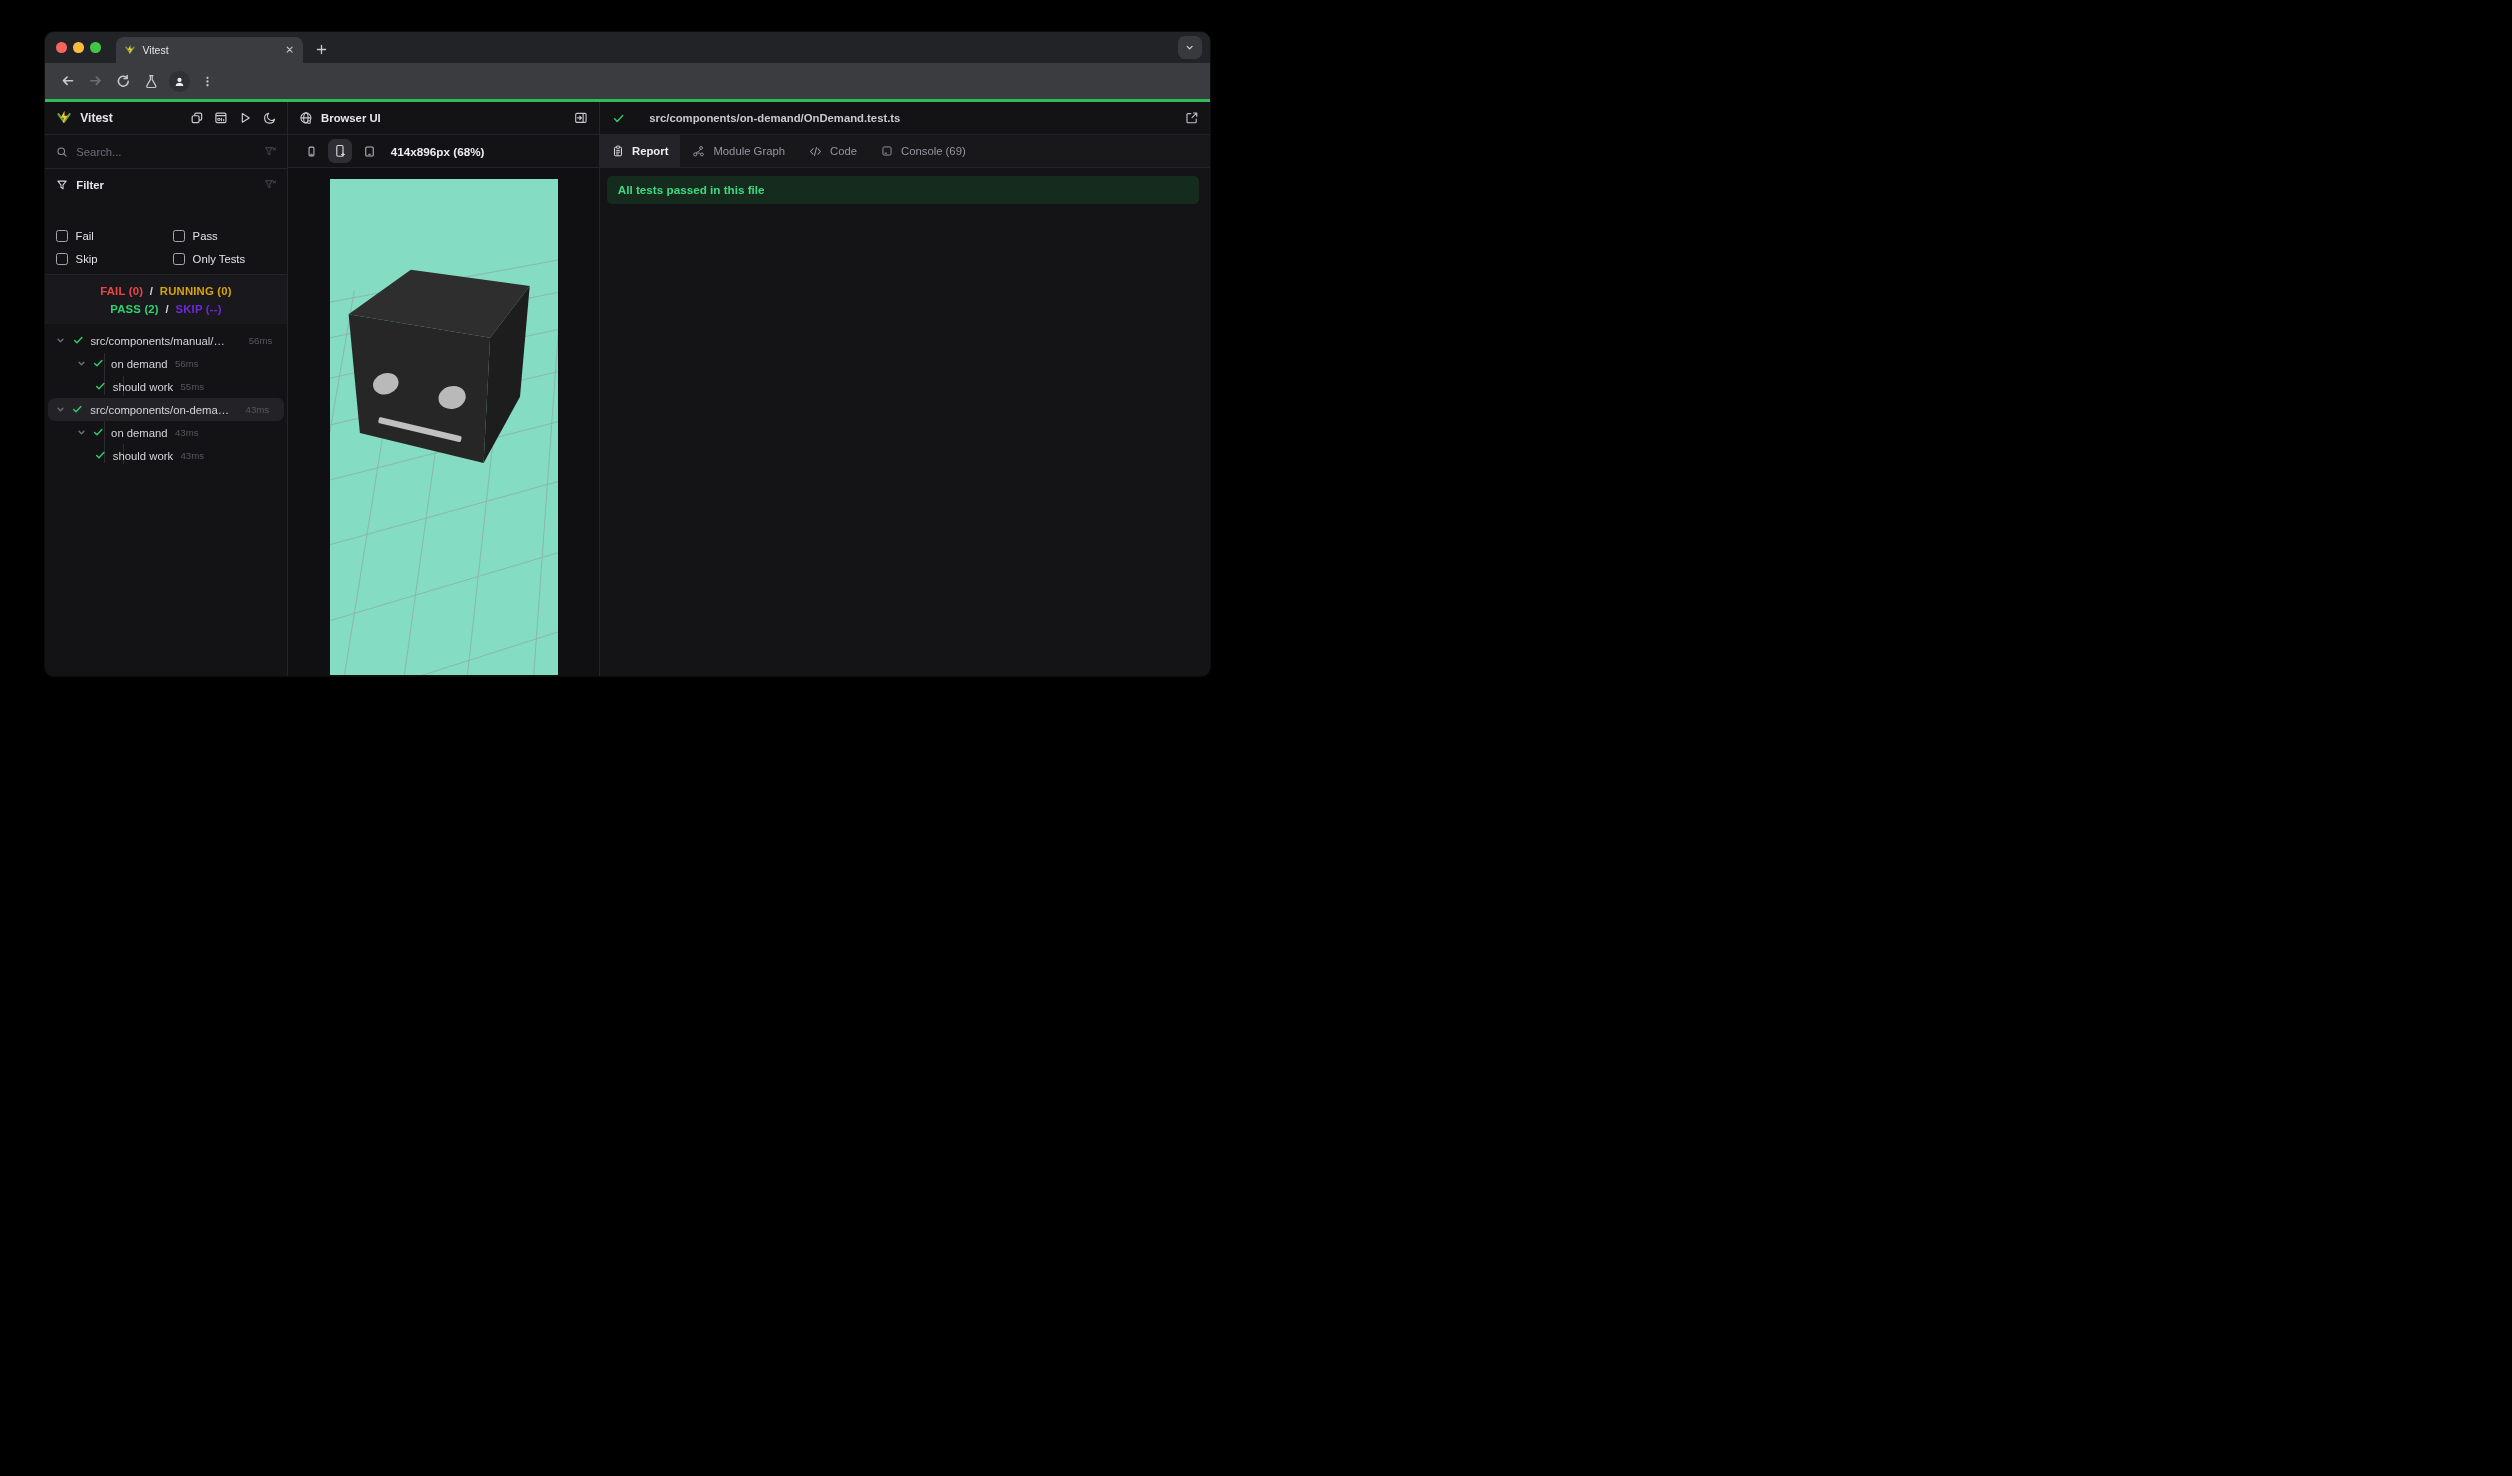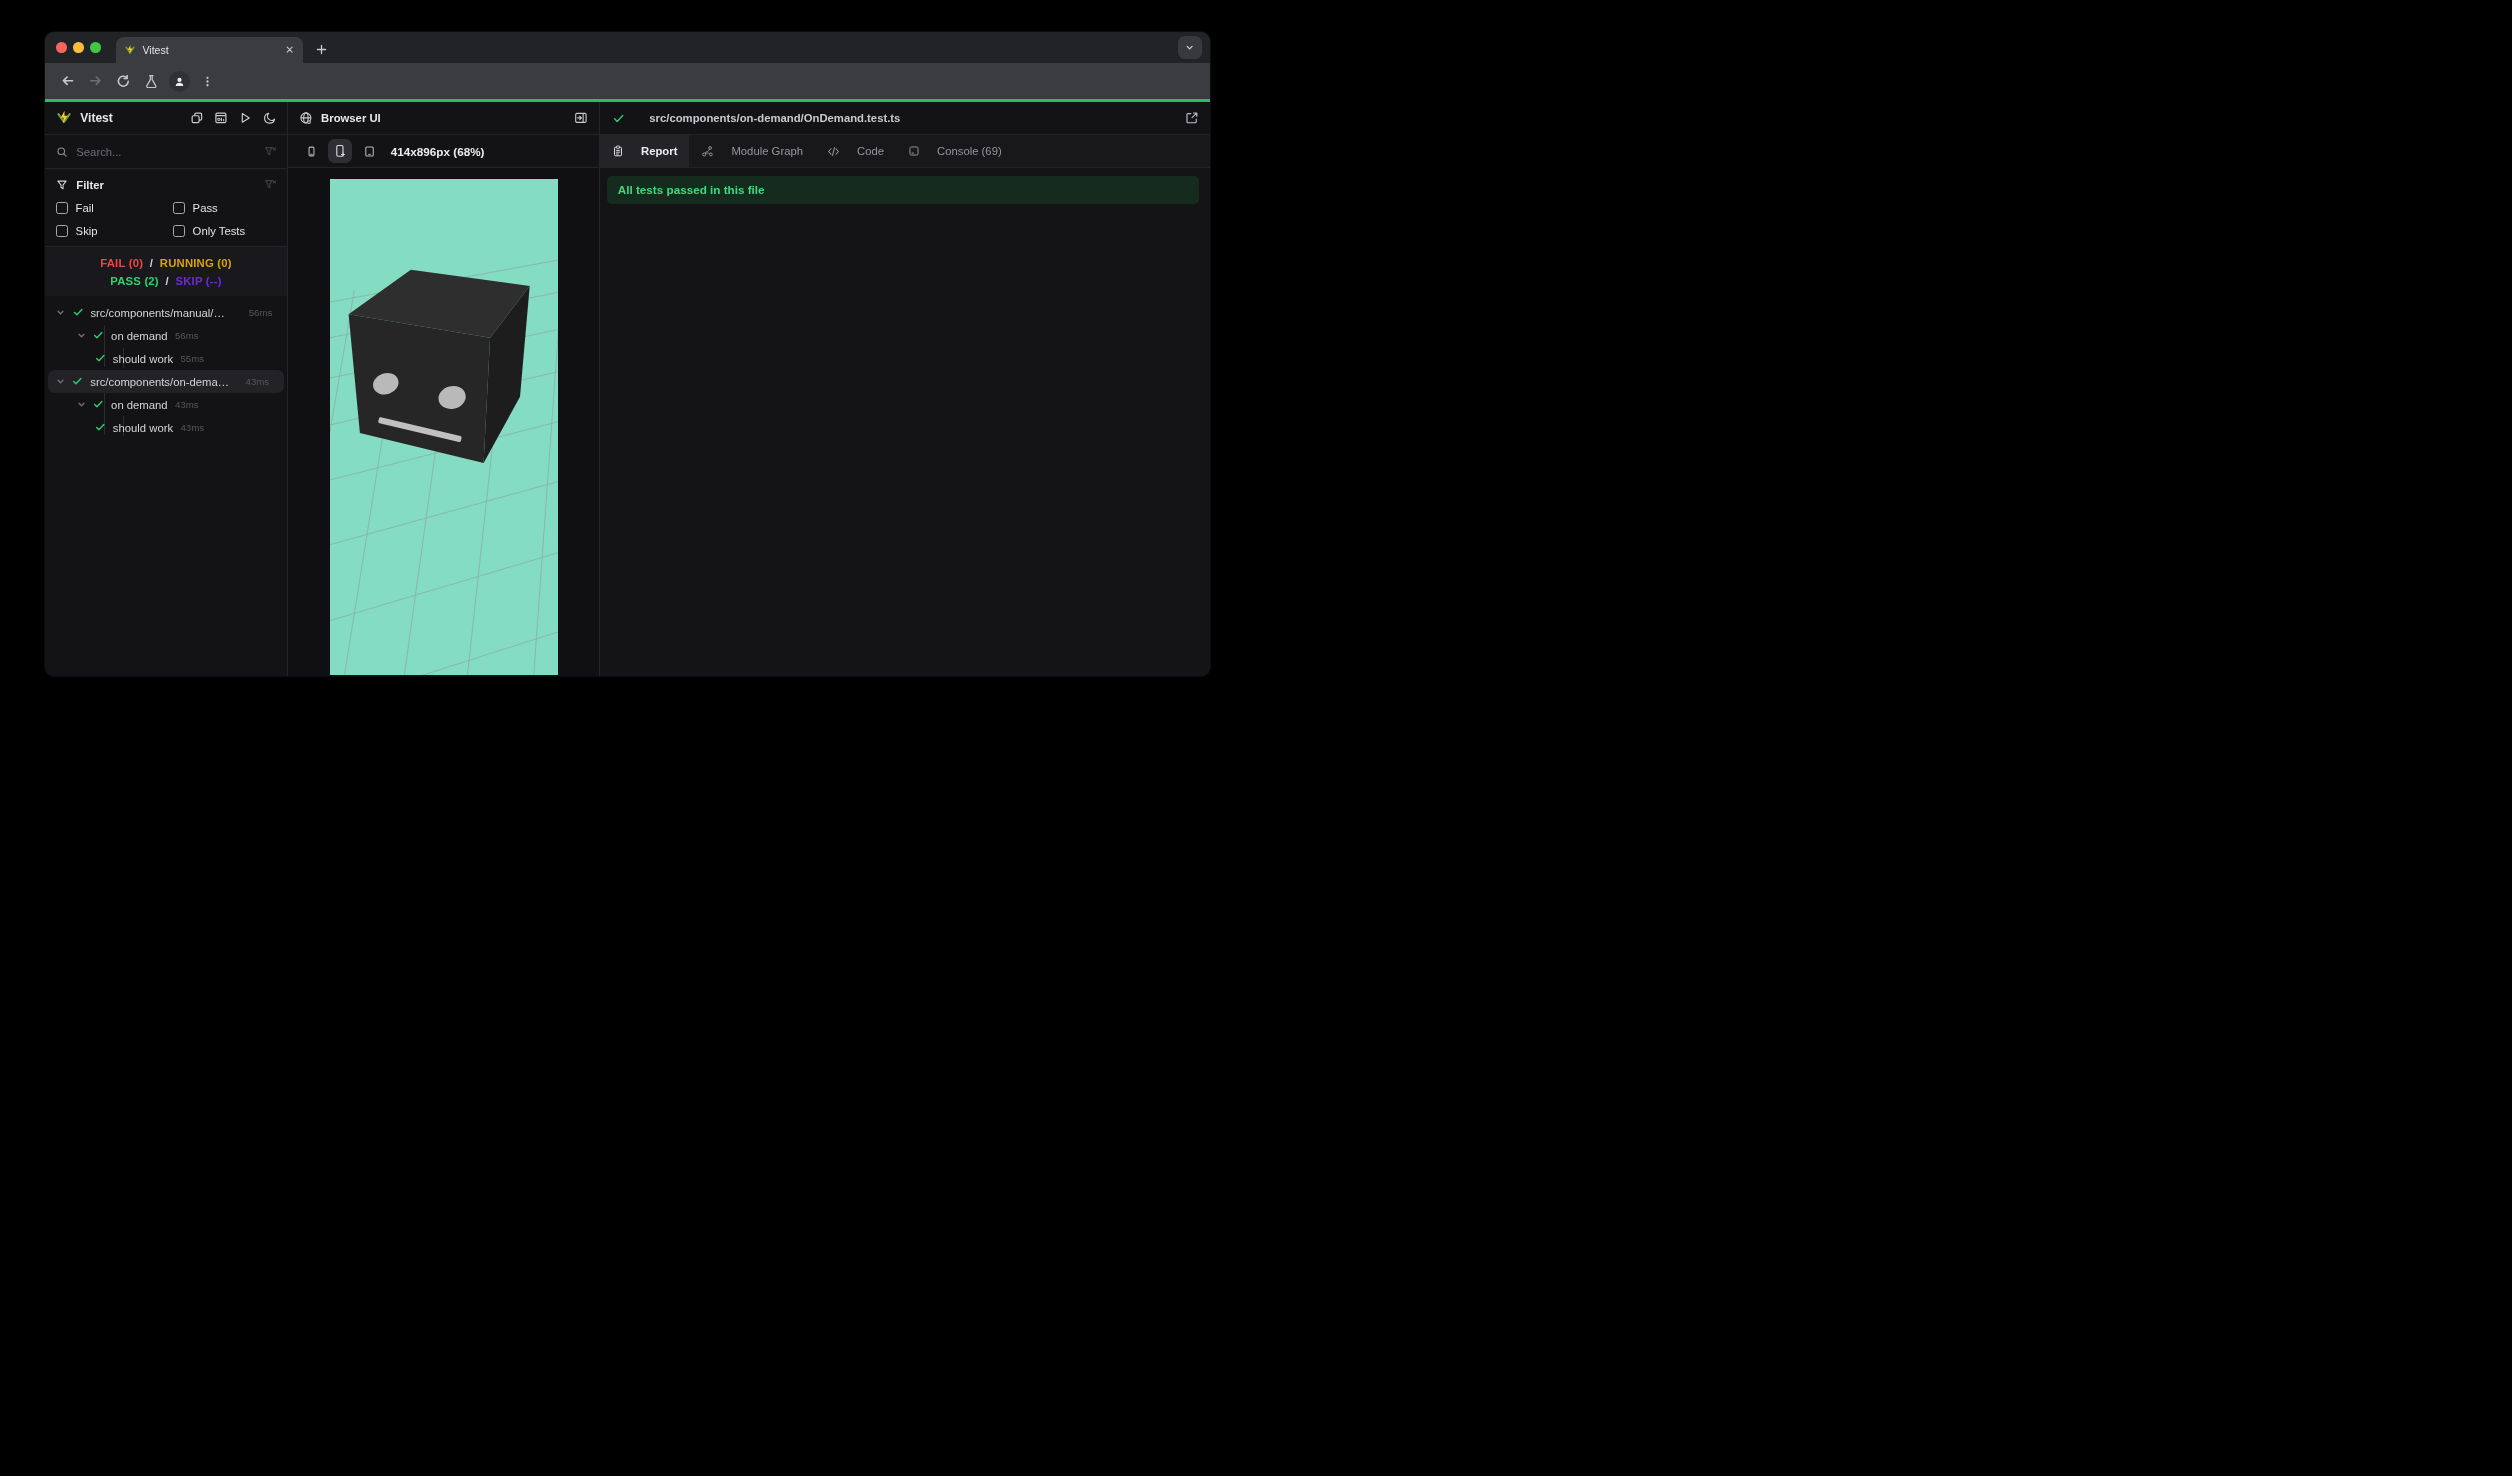--- a/index.html
+++ b/index.html
@@ -49,21 +49,21 @@
   .sidebar { width:243px; flex:none; display:flex; flex-direction:column; }
   .brand { font-size:12px; font-weight:bold; color:#e8e8ec; margin-left:8px; flex:1; }
   .side-actions { display:flex; gap:10.5px; padding-right:10.5px; }
   .icon-btn { display:flex; align-items:center; justify-content:center; }
   .search-input { flex:1; margin-left:8px; font-size:11.3px; color:#d4d4d8; background:transparent; border:none; outline:none; font-family:"Liberation Sans", sans-serif; }
   .search-input::placeholder { color:#6d6d76; }
 
   .filter-block { border-top:0.8px solid #232328; padding:4px 0; flex:none; }
   .f-row { height:23px; display:flex; align-items:center; }
   .f-title { font-size:11.3px; font-weight:bold; color:#e8e8ec; margin-left:8px; flex:1; }
-  .cb-grid { display:grid; grid-template-columns:117px 1fr; }
+  .cb-grid { display:grid; grid-template-columns:117px 1fr;margin-top:28px; }
   .cb-item { height:23px; display:flex; align-items:center; padding-left:11.3px; gap:7.3px; }
   .checkbox { width:12px; height:12px; border:1.2px solid #a6a6ae; border-radius:2.4px; flex:none; }
   .cb-label { font-size:11.3px; color:#e3e3e8; }
 
   .summary { border-top:0.8px solid #232328; background:#19191d; padding:6.5px 0; text-align:center; flex:none; }
   .sum-line { height:18px; line-height:18px; font-size:11.3px; font-weight:bold; letter-spacing:0.2px; }
   .c-fail{ color:#f04444;margin-top:48px; } .c-run{ color:#d9a408; } .c-pass{ color:#2bd46f; } .c-skip{ color:#6d28d9; } .c-sep{ color:#d4d4d8; font-weight:bold; }
 
   .tree { flex:1; position:relative; padding-top:4.9px; overflow:hidden; }
   .t-row { height:23px; display:flex; align-items:center; gap:7.3px; font-size:11.3px; color:#d6d6da; position:relative; }
@@ -85,21 +85,21 @@
   .dev-btn { width:24px; height:24px; border-radius:6.5px; display:flex; align-items:center; justify-content:center; margin-left:4.9px; }
   .dev-btn.active { background:#2e2e33; }
   .vp-label { font-size:11.7px; font-weight:bold; color:#ededf1; margin-left:9.7px; }
   .preview { flex:1; background:#101013; overflow:hidden; }
   .viewport { width:228px; height:496px; margin:10.5px auto 0; background:#84dcc2; }
 
   
   .results { flex:1; display:flex; flex-direction:column; min-width:0; }
   .file-path { font-size:11.3px; color:#c9c9cf; margin-left:25px; flex:1; white-space:nowrap; overflow:hidden;font-weight:bold; }
   .tabsbar { height:34px; display:flex; align-items:stretch; border-top:0.8px solid #232328; border-bottom:0.8px solid #232328; background:#18181b; flex:none; }
-  .rtab { display:flex; align-items:center; gap:17px; padding:0 12px; font-size:11.3px; color:#95959d; }
+  .rtab { display:flex; align-items:center; gap:8px; padding:0 12px; font-size:11.3px; color:#95959d; }
   .rtab.active { background:#242428; color:#ededf1; font-weight:bold; }
   .r-content { flex:1; background:#141417; }
   .banner { margin:8px 11.3px 0 6.5px; height:27.5px; border-radius:4.9px; background:#152b1d; display:flex; align-items:center; padding-left:11.3px; }
   .banner-text { color:#3fd97f; font-size:11.7px; font-weight:bold; }
 
   svg { display:block; }
 </style>
 </head>
 <body>
 

